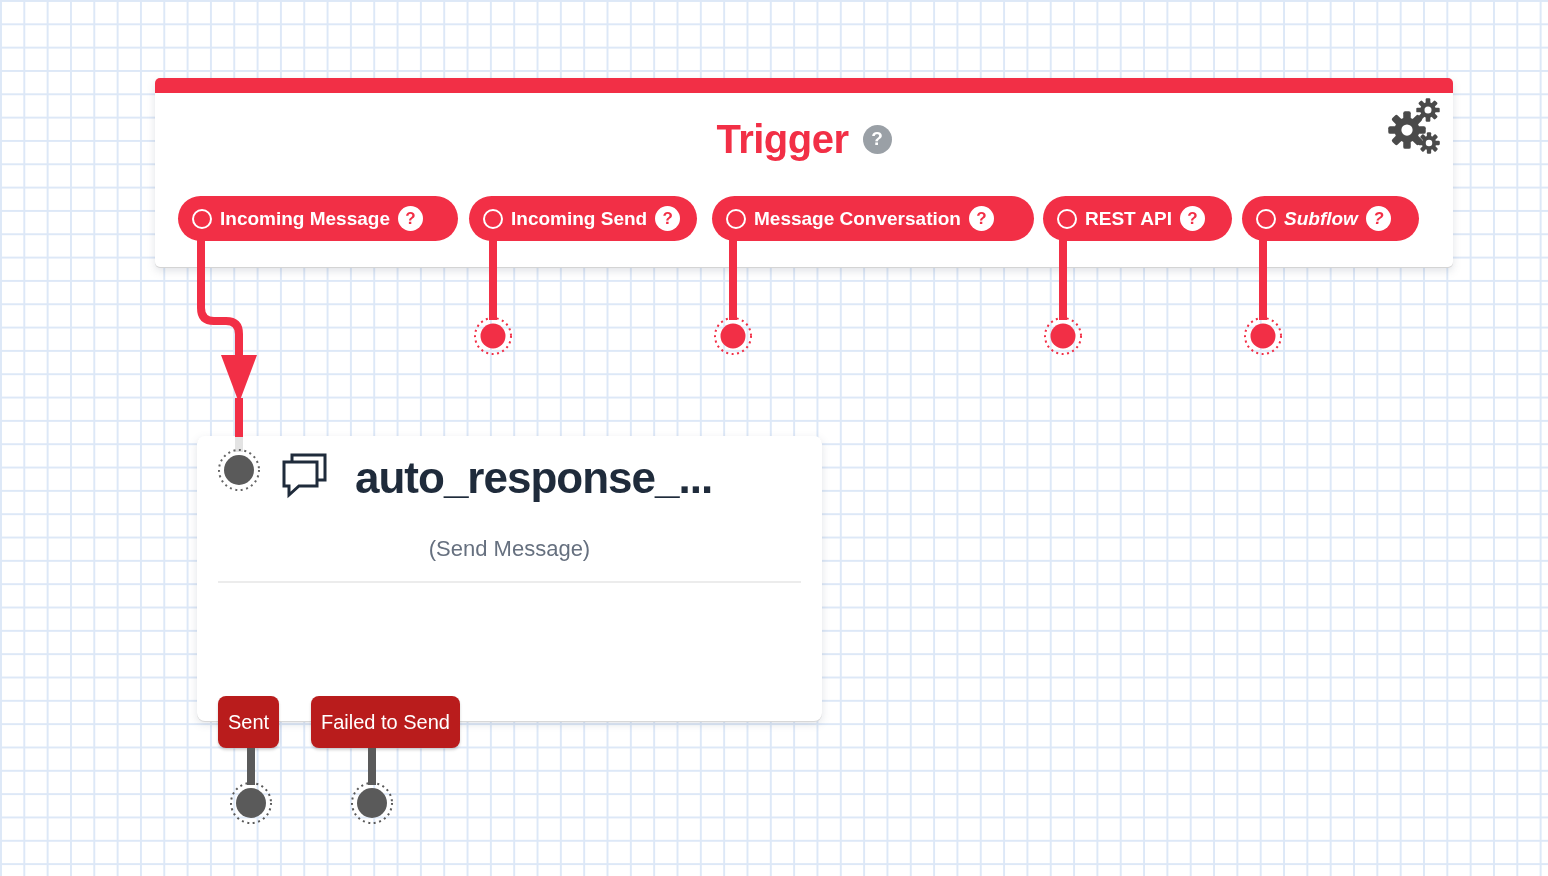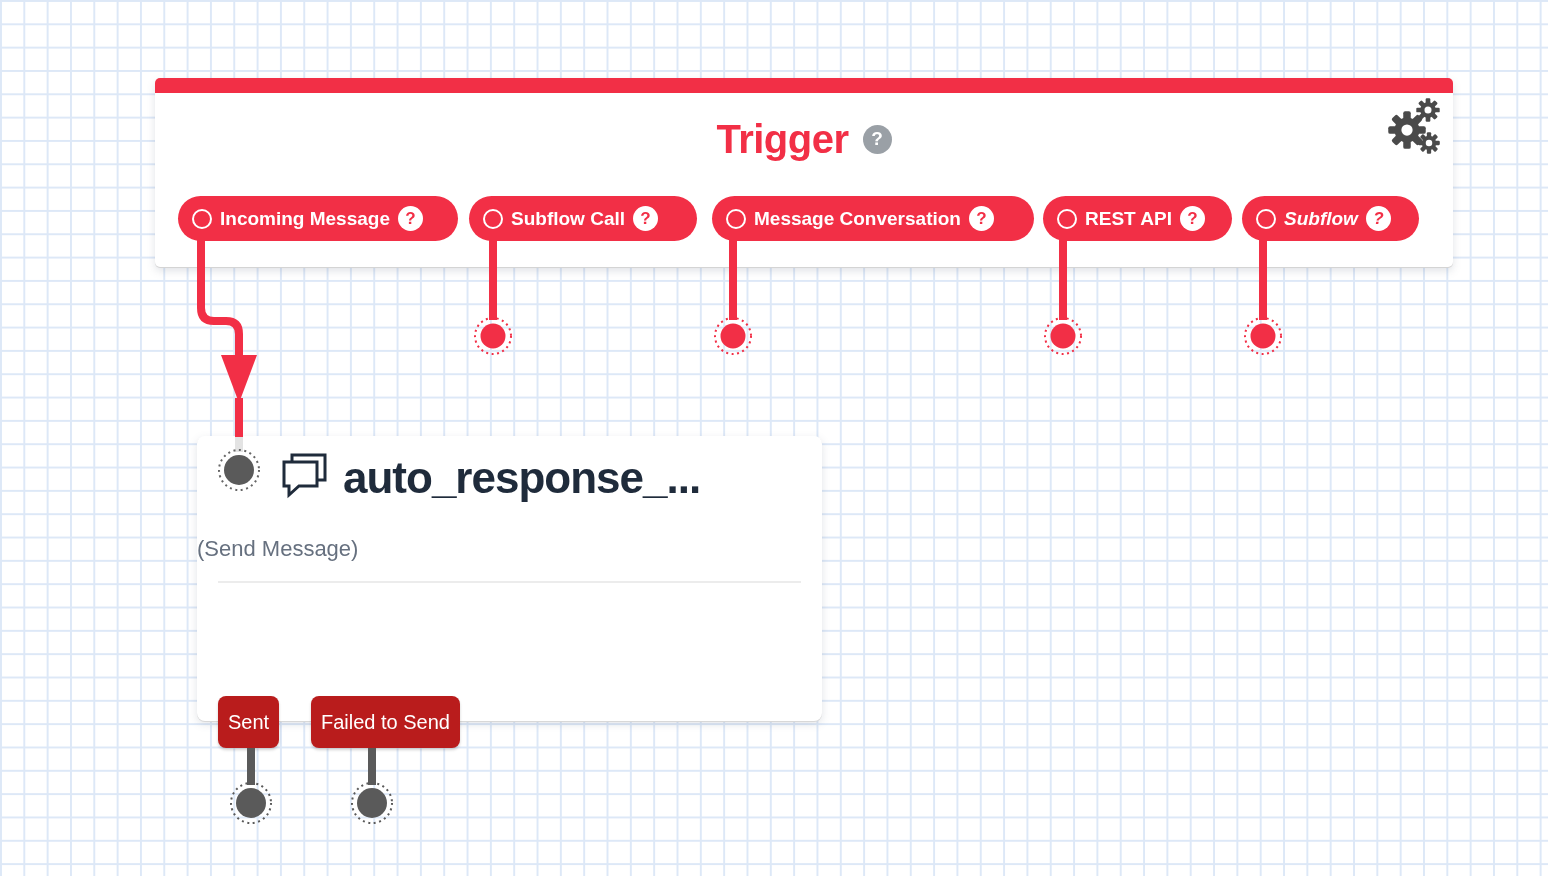--- a/index.html
+++ b/index.html
@@ -67,24 +67,24 @@
     background:#ffffff; border-radius:8px;
     box-shadow:0 1px 0 #d8d8d8, 0 3px 8px rgba(90,100,120,.18);
     z-index:2; cursor:pointer;
   }
   .widget-header {
     position:absolute; left:84px; top:16px; right:16px;
     display:flex; align-items:flex-start; gap:12px;
   }
   .widget-title {
     color:#1F2B3B; font-size:44px; font-weight:700; letter-spacing:-1px;
-    line-height:52px; white-space:nowrap; overflow:hidden;
+    line-height:52px; white-space:nowrap; overflow:hidden;margin-left:12px;
   }
   .widget-subtitle {
-    position:absolute; left:0; right:0; top:100px; text-align:left;
+    position:absolute; left:0; right:0; top:100px; text-align:center;
     color:#66707F; font-size:22px;
   }
   .widget-divider {
     position:absolute; left:21px; right:21px; top:145px; height:2px;
     background:#ececec;
   }
 
   
   .transition-label {
     position:absolute; top:696px; height:52px;
@@ -112,21 +112,21 @@
   </div>
 </div>
 
 <div class="pill pill-1">
   <span class="pill-circle"></span>
   <span class="pill-label">Incoming Message</span>
   <span class="help-badge-white">?</span>
 </div>
 <div class="pill pill-2">
   <span class="pill-circle"></span>
-  <span class="pill-label">Subflow Call</span>
+  <span class="pill-label">Incoming Send</span>
   <span class="help-badge-white">?</span>
 </div>
 <div class="pill pill-3">
   <span class="pill-circle"></span>
   <span class="pill-label">Message Conversation</span>
   <span class="help-badge-white">?</span>
 </div>
 <div class="pill pill-4">
   <span class="pill-circle"></span>
   <span class="pill-label">REST API</span>

